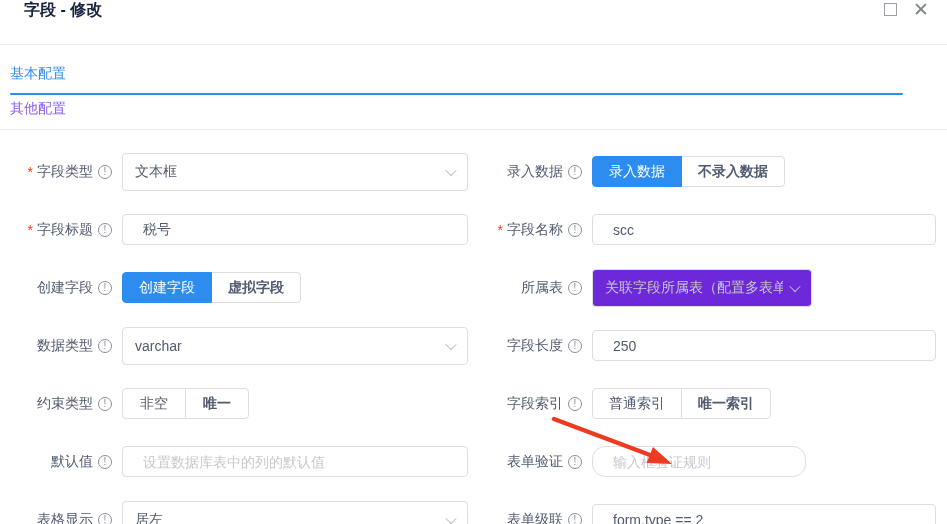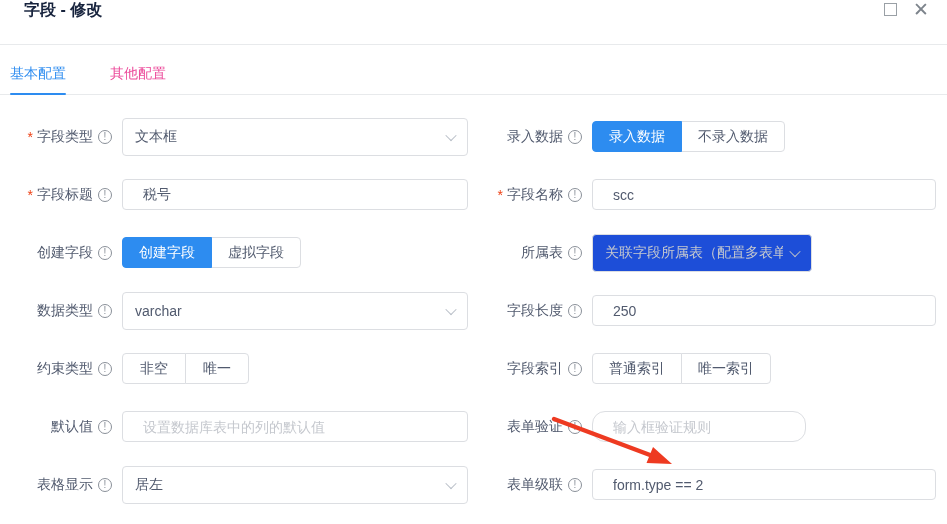--- a/index.html
+++ b/index.html
@@ -31,24 +31,25 @@
     font-size:19px; line-height:19px;
     color:#7d848c; cursor:pointer;
     font-weight:400;
   }
 
   
   .tabs {
     display:flex;
     padding:14px 0 0 10px;
     border-bottom:1px solid #e8eaec;
+    flex-direction:column;
   }
   .tab {
     font-size:14px;
-    color:#ec4899;
+    color:#8b5cf6;
     padding:6px 0 11px 0;
     margin-right:44px;
     position:relative;
     cursor:pointer;
   }
   .tab.active { color:#2d8cf0; }
   .tab.active::after {
     content:"";
     position:absolute;
     left:0; right:0; bottom:-1px;
@@ -88,21 +89,21 @@
   .select {
     height:38px; width:100%;
     border:1px solid #dcdee2; border-radius:4px;
     background:#fff;
     display:flex; align-items:center; justify-content:space-between;
     padding:0 12px;
     font-size:14px; color:#515a6e;
     cursor:pointer;
   }
   .select .sel-text { white-space:nowrap; overflow:hidden; }
-  .select.disabled { background:#1d4ed8; color:#c5c8ce; cursor:not-allowed;font-family:Liberation Serif, serif; }
+  .select.disabled { background:#6d28d9; color:#c5c8ce; cursor:not-allowed;font-family:Liberation Serif, serif; }
   .select.placeholder { color:#c5c8ce; }
   .chevron-down {
     width:8px; height:8px;
     border-right:1.5px solid #b8bec7;
     border-bottom:1.5px solid #b8bec7;
     transform:rotate(45deg) translate(-1px,-1px);
     flex-shrink:0;
     margin-left:8px;
   }
 
@@ -122,21 +123,21 @@
     padding:0 16px;
     display:flex; align-items:center;
     font-size:14px; color:#515a6e;
     background:#fff;
     border:1px solid #dcdee2;
     cursor:pointer;
     white-space:nowrap;
   }
   .seg + .seg { margin-left:-1px; }
   .seg:first-child { border-radius:4px 0 0 4px; }
-  .seg:last-child  { border-radius:0 4px 4px 0; }
+  .seg:last-child  { border-radius:0 4px 4px 0;font-weight:bold; }
   .seg.active { background:#2d8cf0; border-color:#2d8cf0; color:#fff; position:relative; z-index:1; }
   .seg.narrow { padding:0 17px; }
 
   .validate-input { width:214px; flex:none;border-radius:13px; }
   .validate-select { width:113px; flex:none; margin-left:7px; }
 
   .arrow-overlay {
     position:absolute; top:0; left:0;
     width:947px; height:524px;
     pointer-events:none;

